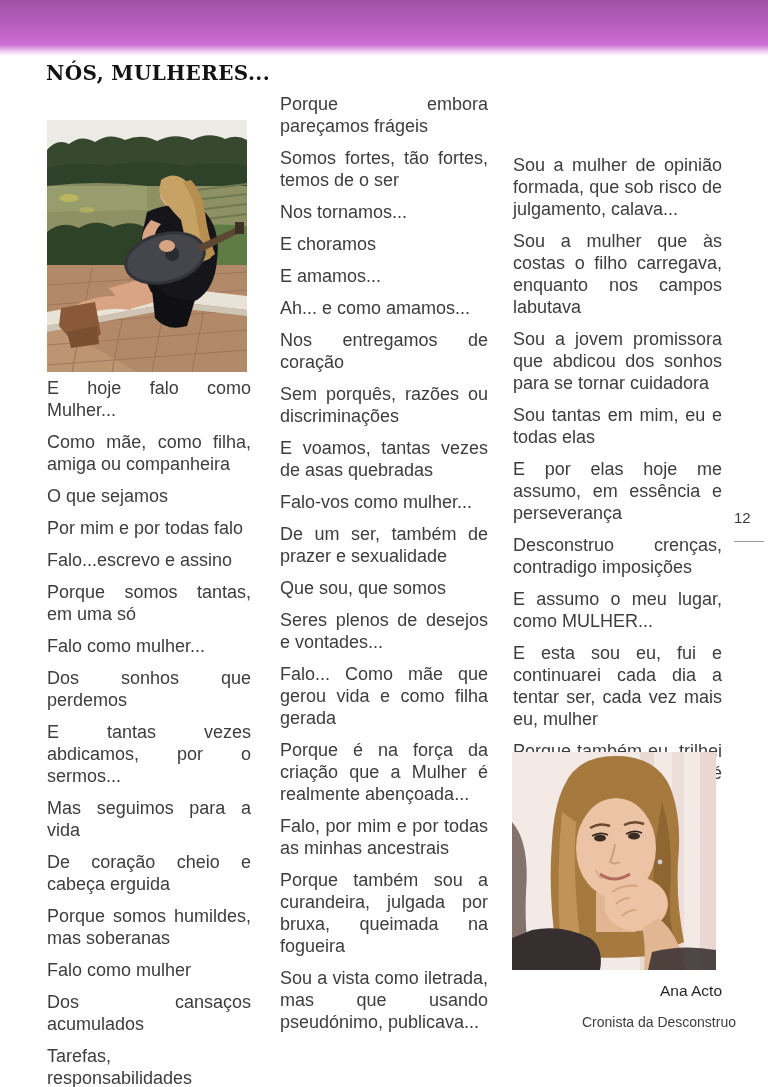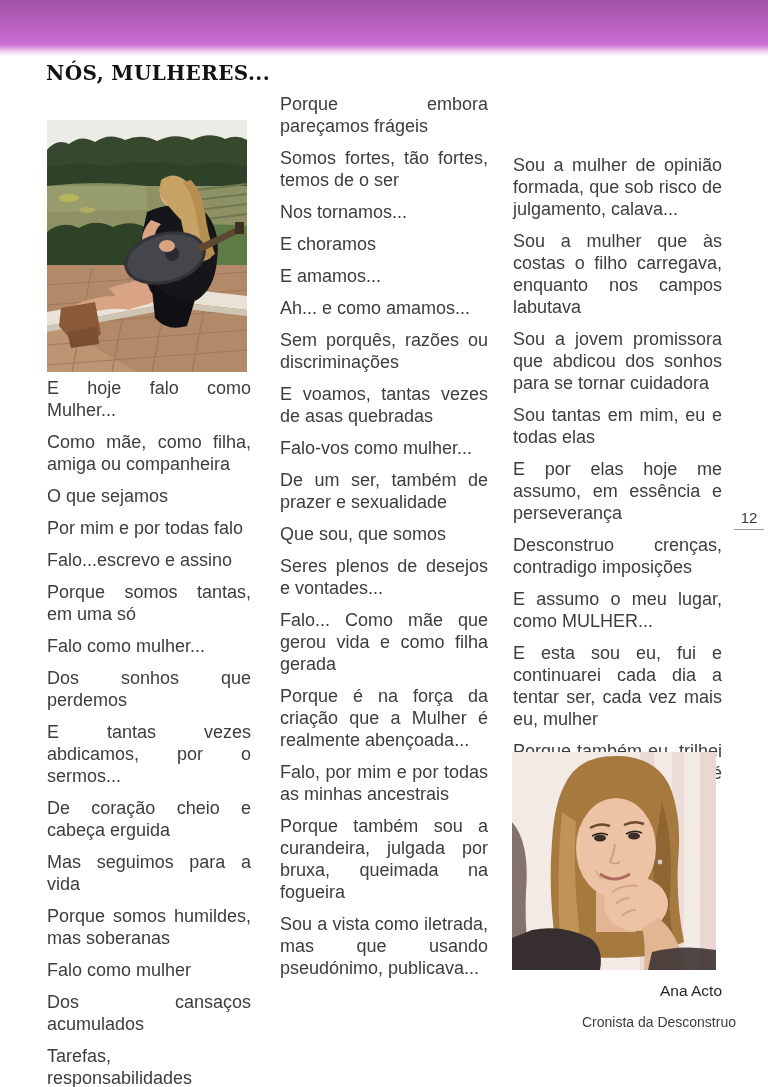--- a/index.html
+++ b/index.html
@@ -36,24 +36,23 @@
     color: #3d3d3d;
   }
   .col p { text-align: justify; margin: 0 0 10px 0; }
   .col p:last-child { margin-bottom: 0; }
   .col1 { left: 47px;  top: 377px; width: 204px; }
   .col2 { left: 280px; top: 93px;  width: 208px; }
   .col3 { left: 513px; top: 154px; width: 209px; }
   .page-number {
     position: absolute; top: 509px; left: 734px;
     width: 30px;
-    text-align: center;
     font-size: 15px;
     color: #3d3d3d;
-    padding-bottom: 3px;
+    padding-bottom: 15px;
     border-bottom: 1px solid #9d9d9d;
   }
   .author-name {
     position: absolute; top: 982px; right: 46px;
     font-size: 15.5px; font-weight: normal; color: #262626;
   }
   .author-role {
     position: absolute; top: 1014px; right: 32px;
     font-size: 14px; color: #3d3d3d;
   }
@@ -139,36 +138,37 @@
 <div class="col col1">
     <p>E hoje falo como Mulher...</p>
     <p>Como mãe, como filha, amiga ou companheira</p>
     <p>O que sejamos</p>
     <p>Por mim e por todas falo</p>
     <p>Falo...escrevo e assino</p>
     <p>Porque somos tantas, em uma só</p>
     <p>Falo como mulher...</p>
     <p>Dos sonhos que perdemos</p>
     <p>E tantas vezes abdicamos, por o sermos...</p>
+    <p>Mas seguimos para a vida</p>
     <p>De coração cheio e cabeça erguida</p>
-    <p>Mas seguimos para a vida</p>
     <p>Porque somos humildes, mas soberanas</p>
     <p>Falo como mulher</p>
     <p>Dos cansaços acumulados</p>
     <p>Tarefas, responsabilidades</p>
     <p>Medos, subjugações</p>
     <p>Crenças, padrões...</p>
   </div>
 <div class="col col2">
     <p>Porque embora pareçamos frágeis</p>
     <p>Somos fortes, tão fortes, temos de o ser</p>
     <p>Nos tornamos...</p>
     <p>E choramos</p>
     <p>E amamos...</p>
     <p>Ah... e como amamos...</p>
+    <p>Nos entregamos de coração</p>
     <p>Sem porquês, razões ou discriminações</p>
     <p>E voamos, tantas vezes de asas quebradas</p>
     <p>Falo-vos como mulher...</p>
     <p>De um ser, também de prazer e sexualidade</p>
     <p>Que sou, que somos</p>
     <p>Seres plenos de desejos e vontades...</p>
     <p>Falo... Como mãe que gerou vida e como filha gerada</p>
     <p>Porque é na força da criação que a Mulher é realmente abençoada...</p>
     <p>Falo, por mim e por todas as minhas ancestrais</p>
     <p>Porque também sou a curandeira, julgada por bruxa, queimada na fogueira</p>

